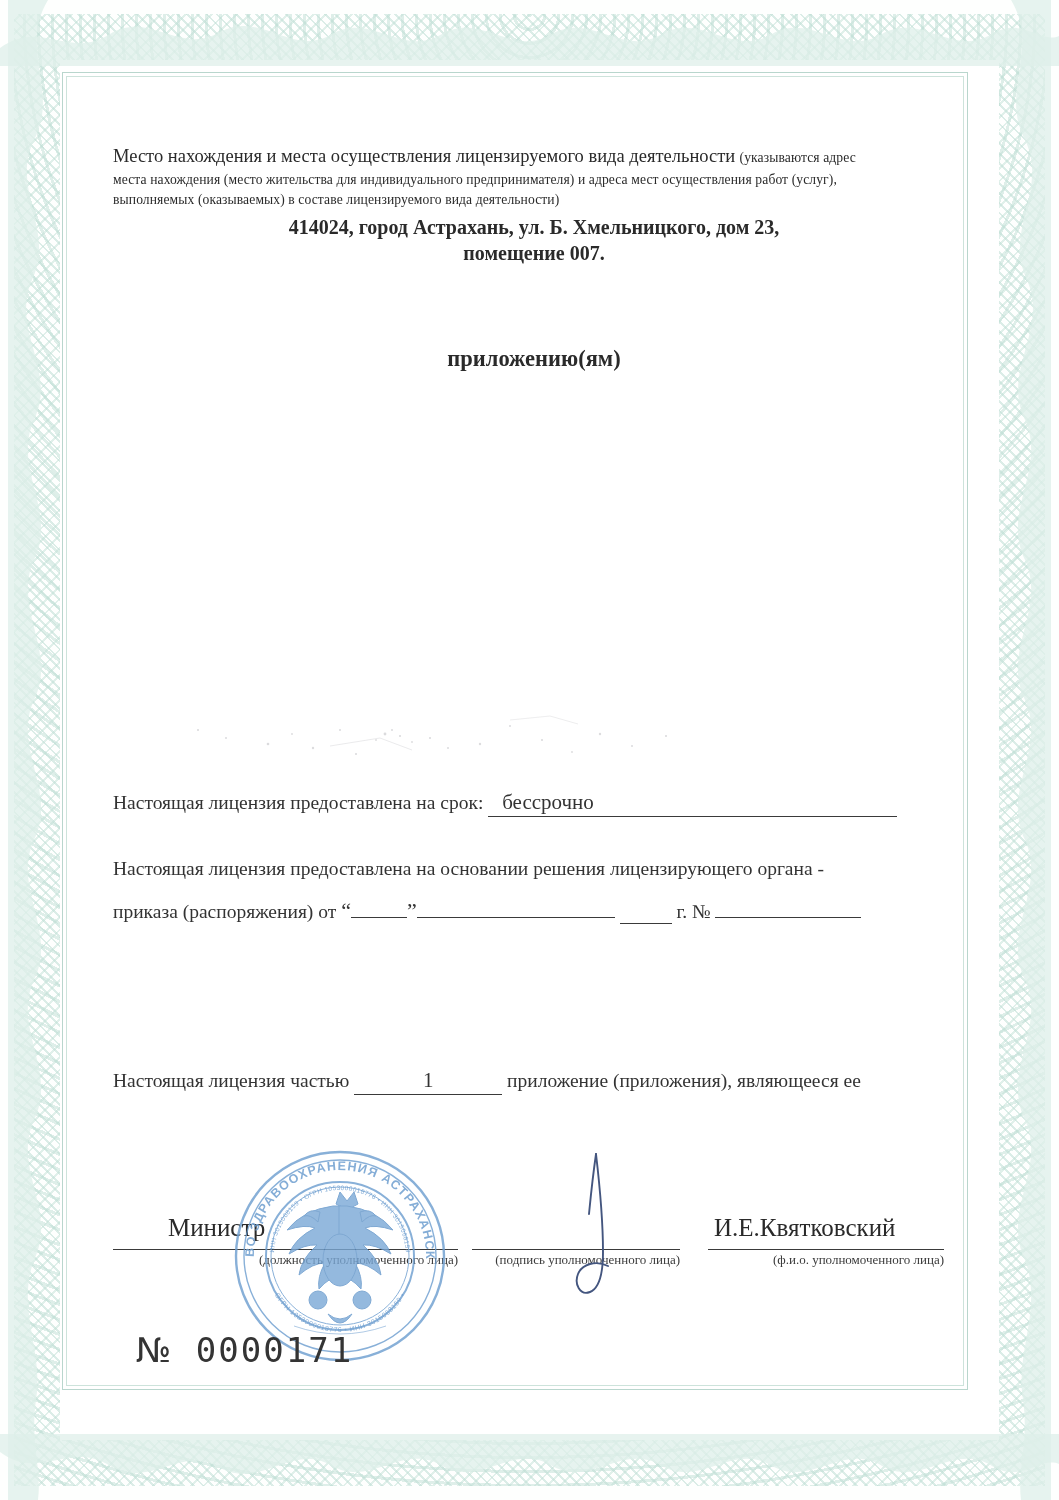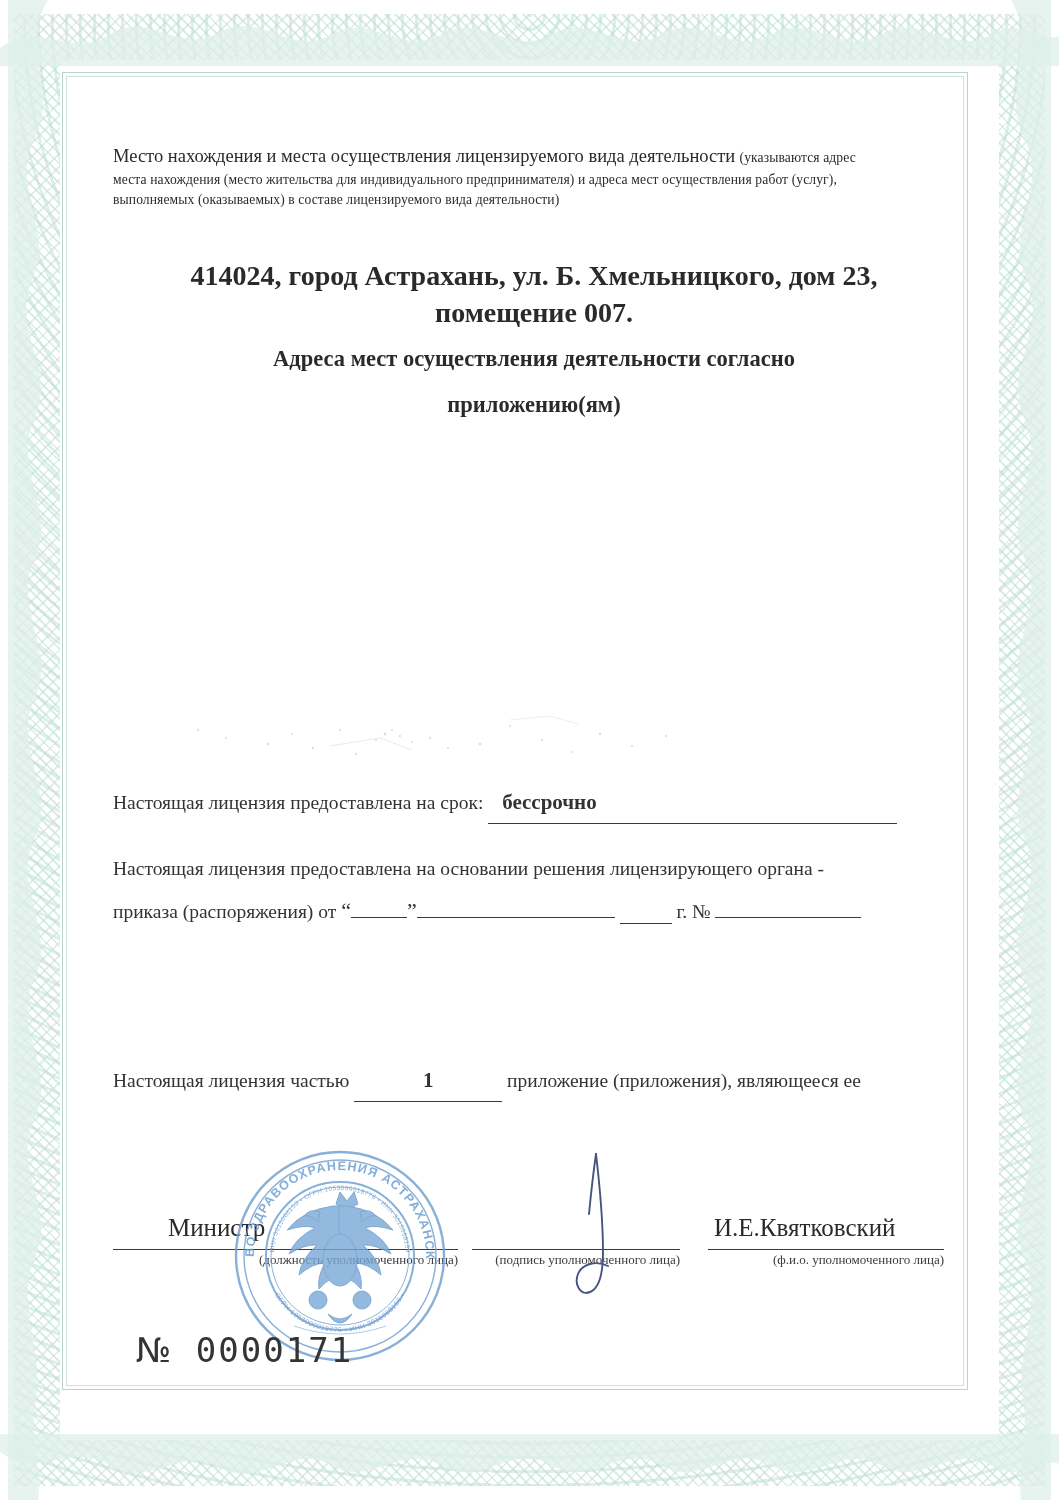--- a/index.html
+++ b/index.html
@@ -55,37 +55,37 @@
 
   .hdr-note{
     position:absolute;left:113px;top:146px;width:842px;
     font-size:17.5px;line-height:1.18;text-align:justify;
   }
   .hdr-note .lead{font-size:18.5px;}
   .hdr-note .small{font-size:13.6px;letter-spacing:.1px;}
 
   .address{
     position:absolute;left:113px;top:214px;width:842px;
-    text-align:center;font-weight:bold;font-size:28px;line-height:1.32;margin-top:44px;
+    text-align:center;font-weight:bold;font-size:20px;line-height:1.32;
   }
 
   .appendix-note{
     position:absolute;left:113px;top:336px;width:842px;
     text-align:center;font-weight:bold;font-size:22.5px;line-height:2.05;
   }
 
   .row{position:absolute;font-size:19.5px;white-space:nowrap;}
   .row.lbl{color:#333;}
 
   .fill{
     display:inline-block;position:relative;text-align:center;
-    font-weight:bold;font-size:21px;
+    font-weight:normal;font-size:21px;
     border-bottom:1.6px solid #3a3a3a;
     vertical-align:baseline;
-    padding-bottom:8px;
+    padding-bottom:1px;
   }
   .blank{
     display:inline-block;border-bottom:1.6px solid #3a3a3a;
     vertical-align:bottom;height:0.95em;
   }
 
   
   .sig-line{position:absolute;border-bottom:1.5px solid #3a3a3a;}
   .sig-val{position:absolute;font-weight:normal;font-size:25px;white-space:nowrap;}
   .sig-cap{position:absolute;font-size:13px;white-space:nowrap;text-align:right;color:#3a3a3a;}
@@ -162,21 +162,20 @@
       <span class="small">места нахождения (место жительства для индивидуального предпринимателя) и адреса мест осуществления работ (услуг),</span><br>
       <span class="small">выполняемых (оказываемых) в составе лицензируемого вида деятельности)</span>
     </div>
 
     <div class="address">
       <div>414024, город Астрахань, ул. Б. Хмельницкого, дом 23,</div>
       <div>помещение 007.</div>
     </div>
 
     <div class="appendix-note">
-      <div>Адреса мест осуществления деятельности согласно</div>
       <div>приложению(ям)</div>
     </div>
 
     <div class="row lbl" style="left:113px;top:790px;">
       <span>Настоящая лицензия предоставлена на срок:</span>
       <span class="fill" style="width:395px;text-align:left;padding-left:14px;">бессрочно</span>
     </div>
 
     <div class="row lbl" style="left:113px;top:858px;">Настоящая лицензия предоставлена на основании решения лицензирующего органа -</div>
     <div class="row lbl" style="left:113px;top:898px;">

